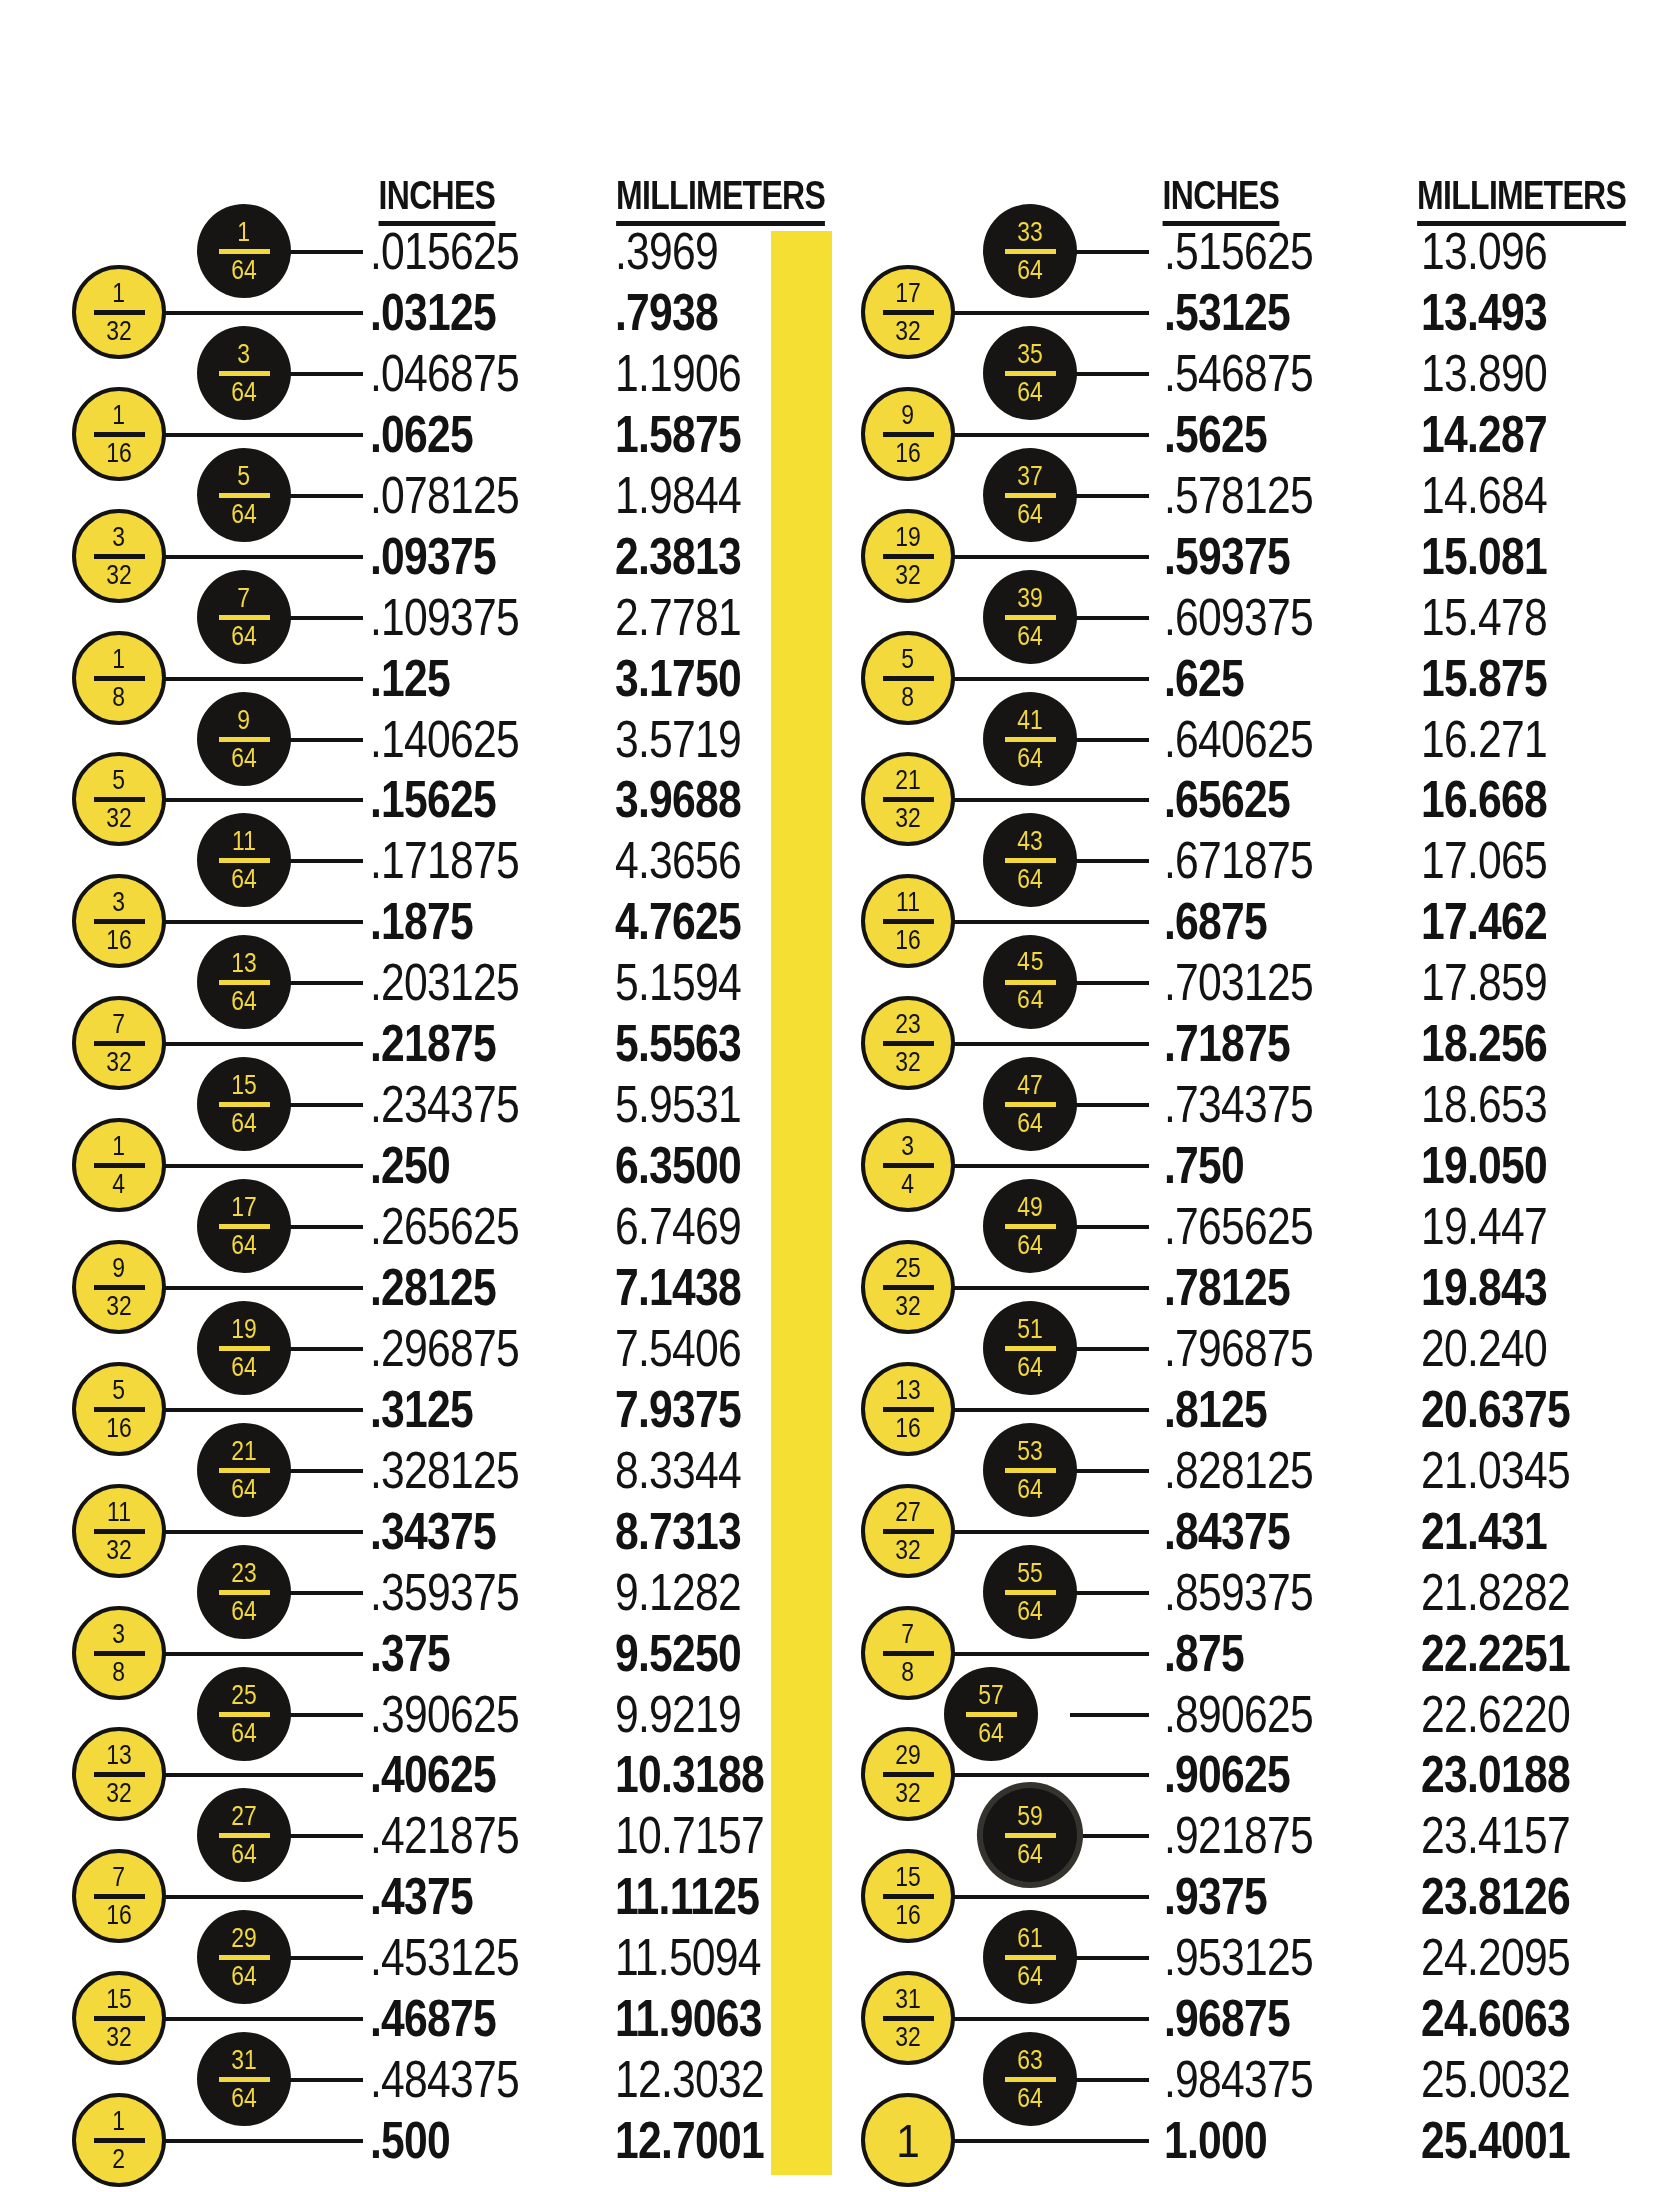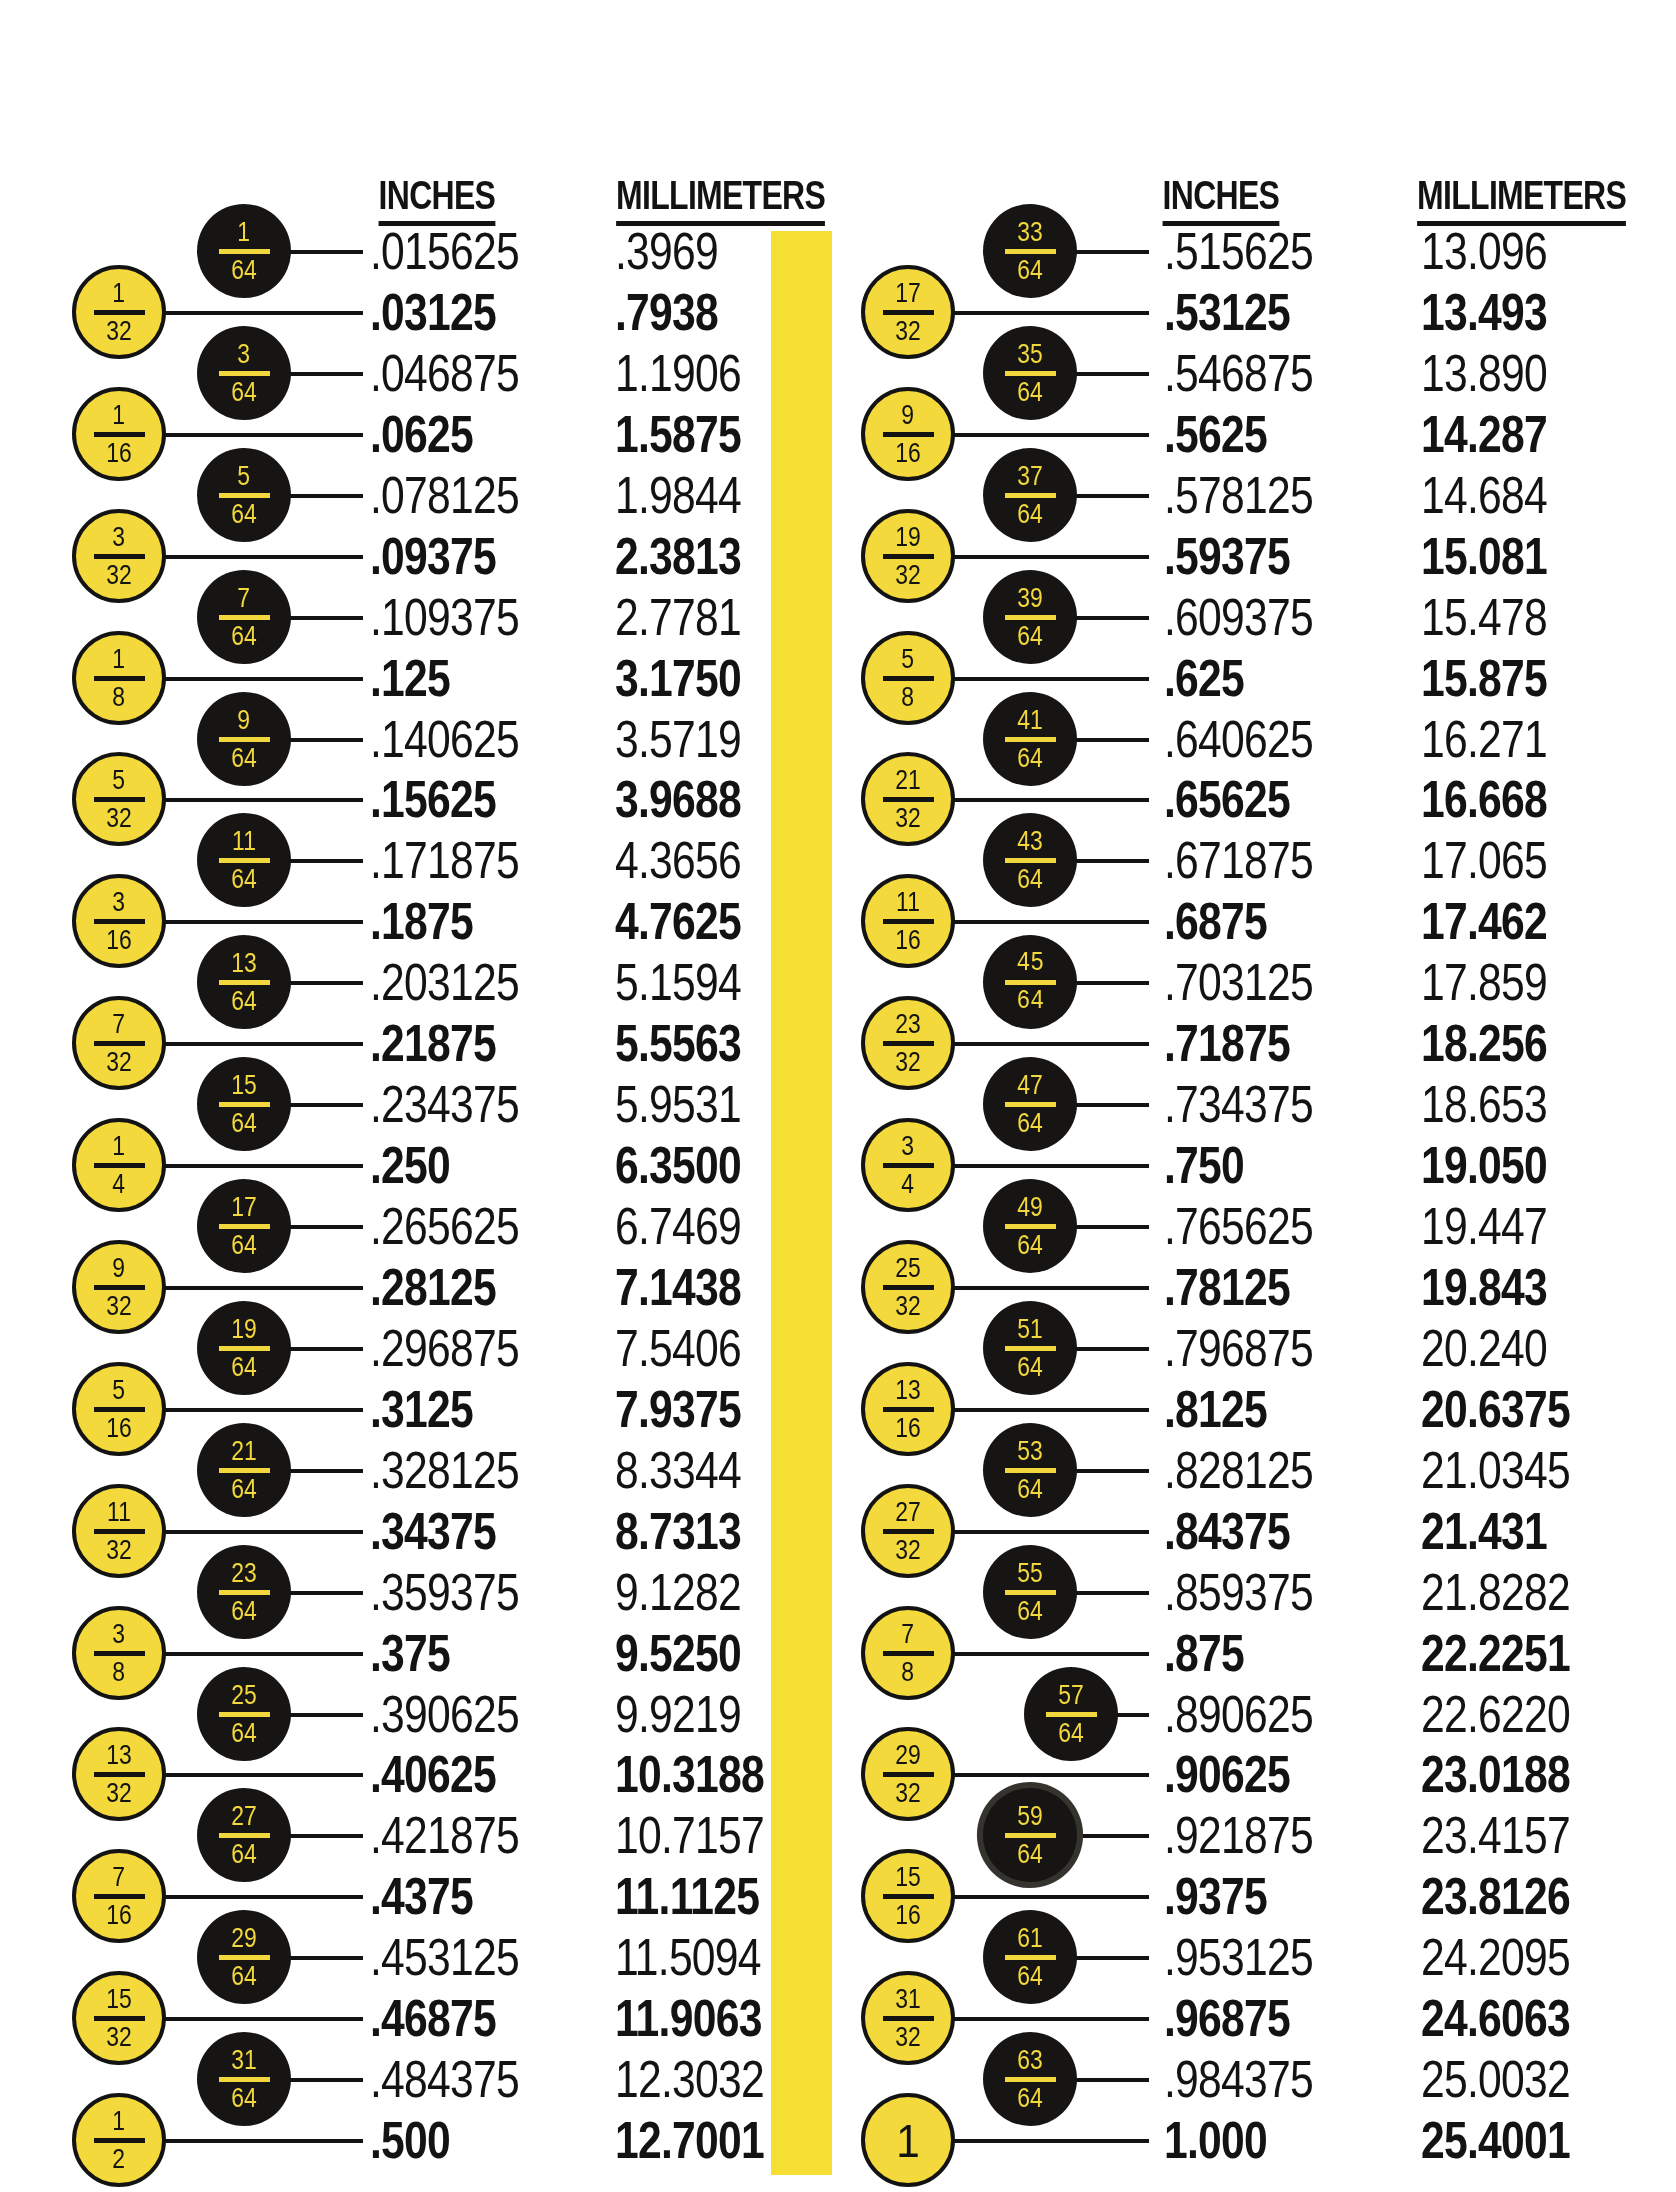--- a/index.html
+++ b/index.html
@@ -626,21 +626,21 @@
         <div class="circle yellow" style="left: 861px;">
           <span class="fnum">7</span>
           <span class="fbar"></span>
           <span class="fnum">8</span>
         </div>
         <span class="val b" style="left: 1164px;">.875</span>
         <span class="val b" style="left: 1421px;">22.2251</span>
       </div>
       <div class="row" style="top: 1684px;">
         <div class="cline" style="left: 1070px; width: 79px;"></div>
-        <div class="circle black" style="left: 1024px;">
+        <div class="circle black" style="left: 944px;">
           <span class="fnum">57</span>
           <span class="fbar"></span>
           <span class="fnum">64</span>
         </div>
         <span class="val" style="left: 1164px;">.890625</span>
         <span class="val" style="left: 1421px;">22.6220</span>
       </div>
       <div class="row" style="top: 1744px;">
         <div class="cline" style="left: 949px; width: 200px;"></div>
         <div class="circle yellow" style="left: 861px;">

